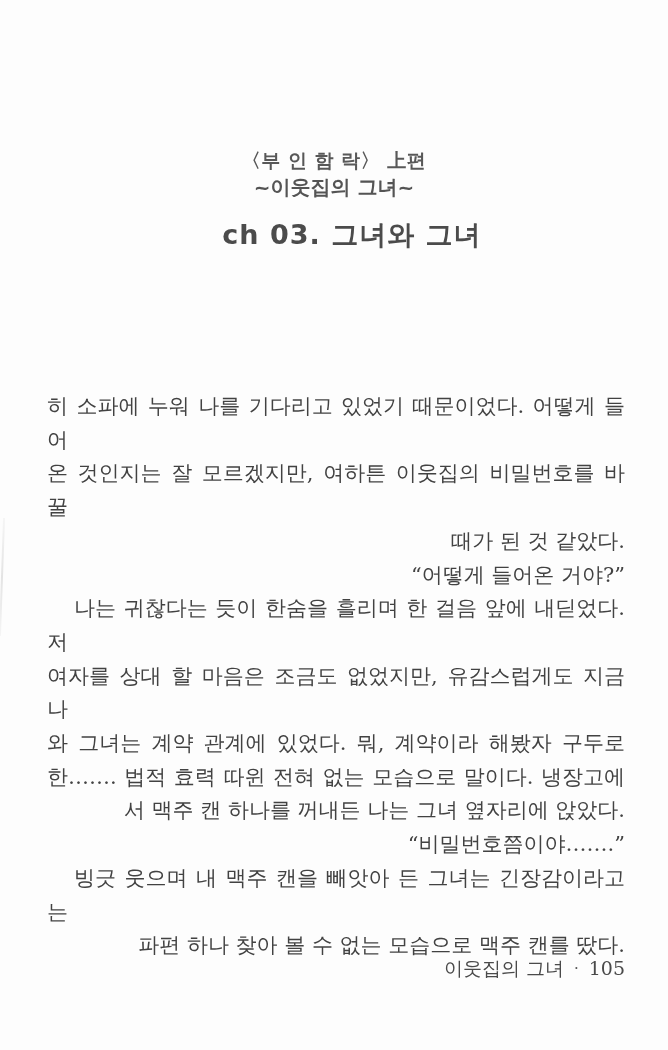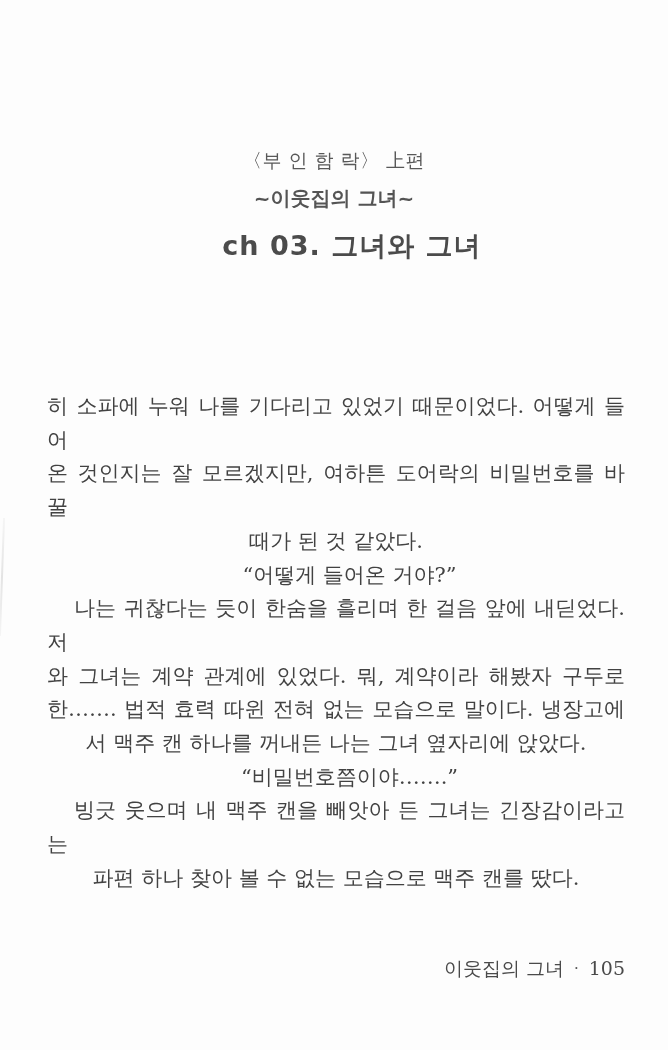--- a/index.html
+++ b/index.html
@@ -18,27 +18,26 @@
     position: absolute;
     top: 148px;
     left: 0;
     right: 0;
     text-align: center;
     font-family: "DejaVu Sans", "Liberation Sans", sans-serif;
     color: #585858;
   }
   .series-title {
     font-size: 19px;
-    font-weight: 400;
+    font-weight: 700;
     letter-spacing: 0.5px;
   }
   .subtitle {
     font-size: 20px;
     font-weight: 600;
-    margin-top: 11px;
     color: #545454;
   }
   .chapter-title {
     font-size: 27px;
     font-weight: 700;
     margin-top: 16px;
     letter-spacing: 1px;
     color: #4b4b4b;
     padding-left: 36px;
   }
@@ -46,21 +45,21 @@
     position: absolute;
     top: 390px;
     left: 47px;
     width: 578px;
     font-family: "DejaVu Serif", "Liberation Serif", serif;
     font-size: 21px;
     line-height: 33.7px;
     color: #424242;
   }
   .line {
-    text-align: center;
+    text-align: right;
   }
   .line.full {
     text-align: justify;
     text-align-last: justify;
   }
   .line.indent {
     text-indent: 27px;
   }
   .page-footer {
     position: absolute;
@@ -94,24 +93,25 @@
 <div class="page">
 
   <header class="title-block">
     <div class="series-title">〈부 인 함 락〉 上편</div>
     <div class="subtitle">~이웃집의 그녀~</div>
     <div class="chapter-title">ch 03. 그녀와 그녀</div>
   </header>
 
   <main class="body-text" id="body-text">
       <div class="line full">히 소파에 누워 나를 기다리고 있었기 때문이었다. 어떻게 들어</div>
-      <div class="line full">온 것인지는 잘 모르겠지만, 여하튼 도어락의 비밀번호를 바꿀</div>
+      <div class="line full">온 것인지는 잘 모르겠지만, 여하튼 이웃집의 비밀번호를 바꿀</div>
       <div class="line">때가 된 것 같았다.</div>
       <div class="line indent">“어떻게 들어온 거야?”</div>
       <div class="line full indent">나는 귀찮다는 듯이 한숨을 흘리며 한 걸음 앞에 내딛었다. 저</div>
+      <div class="line full">여자를 상대 할 마음은 조금도 없었지만, 유감스럽게도 지금 나</div>
       <div class="line full">와 그녀는 계약 관계에 있었다. 뭐, 계약이라 해봤자 구두로</div>
       <div class="line full">한……. 법적 효력 따윈 전혀 없는 모습으로 말이다. 냉장고에</div>
       <div class="line">서 맥주 캔 하나를 꺼내든 나는 그녀 옆자리에 앉았다.</div>
       <div class="line indent">“비밀번호쯤이야…….”</div>
       <div class="line full indent">빙긋 웃으며 내 맥주 캔을 빼앗아 든 그녀는 긴장감이라고는</div>
       <div class="line">파편 하나 찾아 볼 수 없는 모습으로 맥주 캔를 땄다.</div>
     </main>
 
   <footer class="page-footer">
     <span>이웃집의 그녀</span><span class="footer-sep">·</span><span>105</span>

